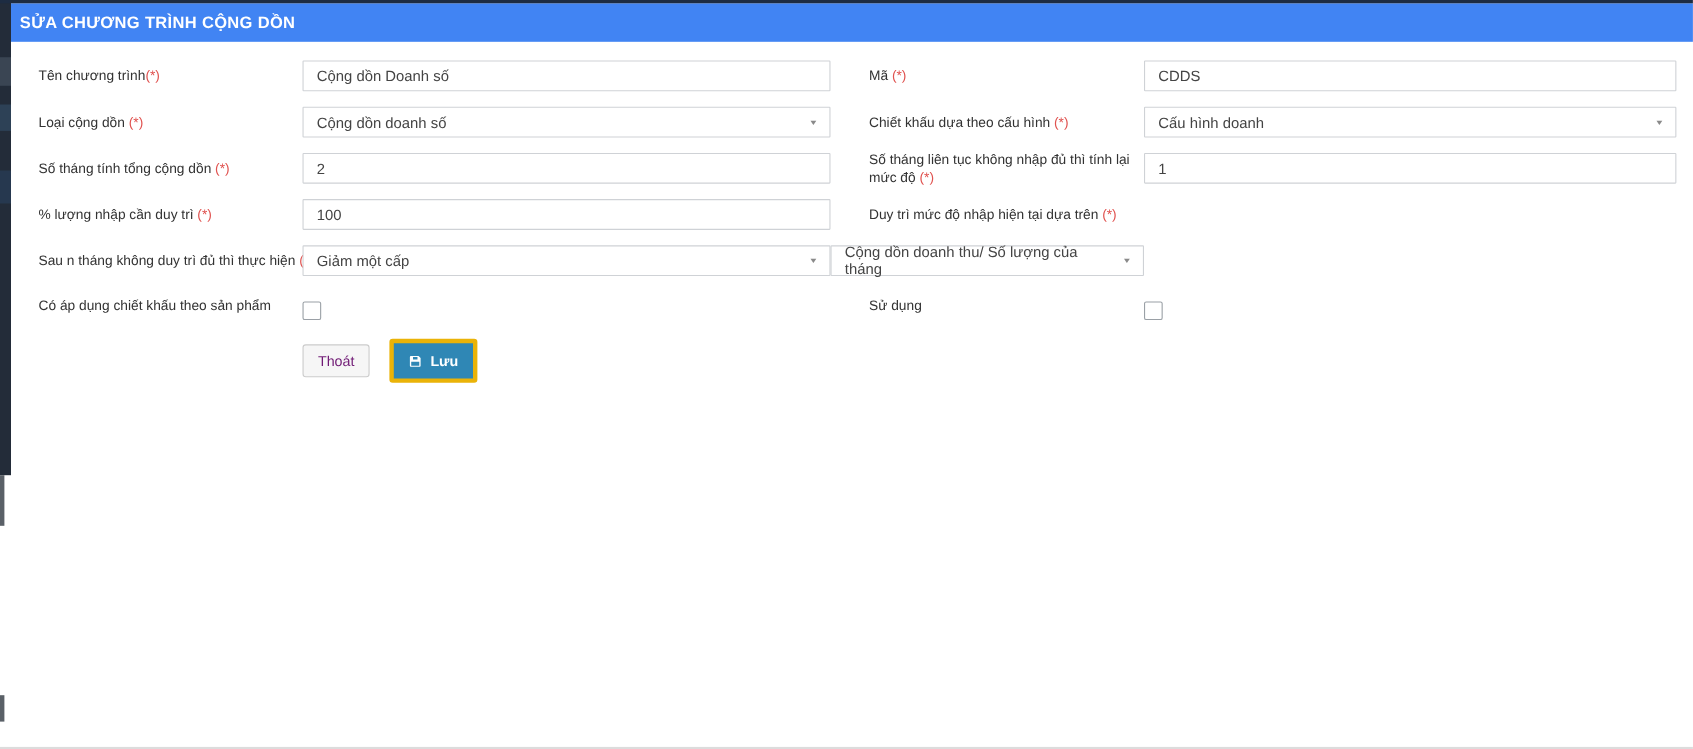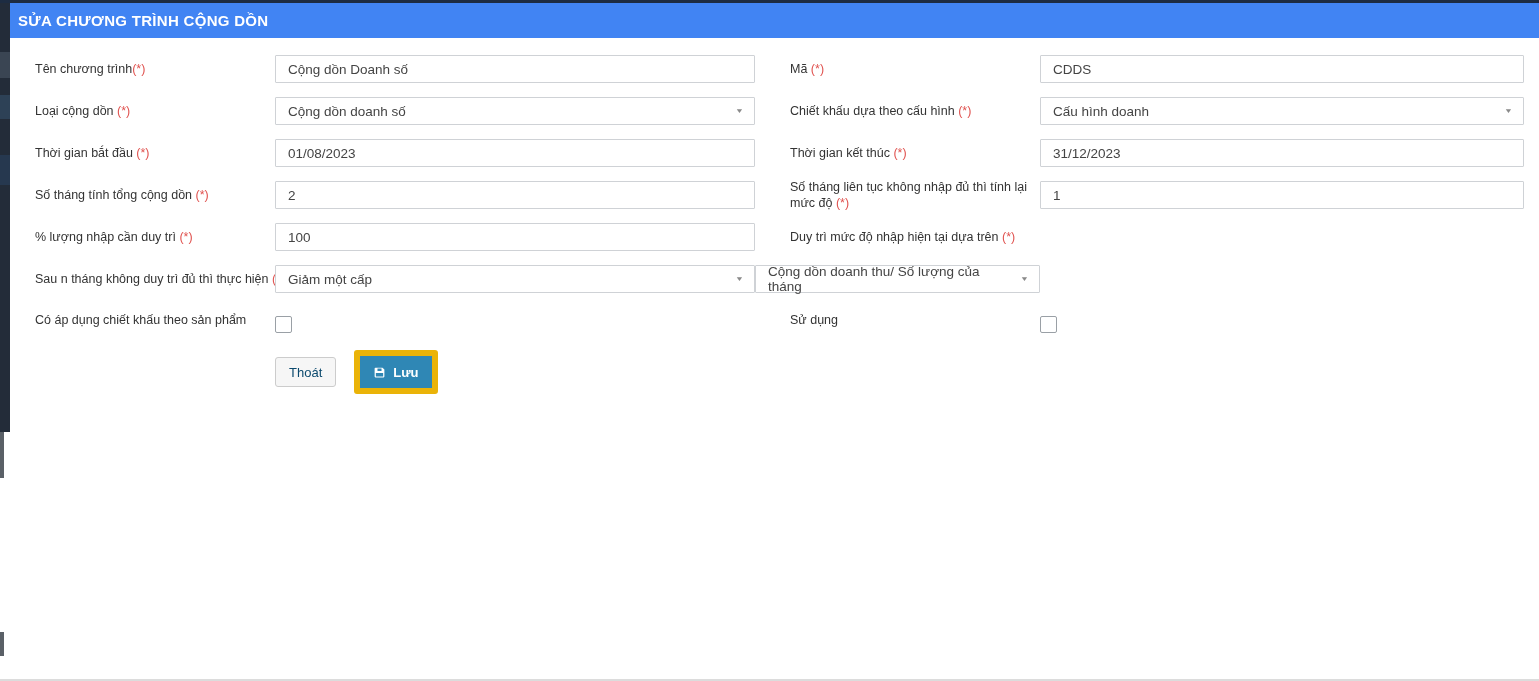--- a/index.html
+++ b/index.html
@@ -42,22 +42,22 @@
   .cb-row.r2 { height:44px; padding-top:12px; }
   .cb { width:17px; height:17px; border:1px solid #9aa0a6; border-radius:2px; background:#fff;
         cursor:pointer; margin-top:6px; justify-self:start; text-align:center; }
   .cb-row.r2 .cb { margin-top:4px; }
   .cb.checked { background:#1e88e5; border-color:#1e88e5; }
   .cb .tick { display:none; }
   .cb.checked .tick { display:block; color:#fff; font-size:12px; font-weight:bold; line-height:16px; }
 
   .buttons { margin-left:240px; margin-top:6px; display:flex; gap:18px; align-items:center; }
   .btn-exit { height:30px; padding:0 13px; background:#f6f6f6; border:1px solid #ccc; border-radius:3px;
-              font-size:13px; color:#0c4a6e; font-family:inherit; cursor:pointer; }
-  .btn-save { height:30px; padding:16px 13px; background:#2f87b5; border:6px solid #eab308; border-radius:3px;
+              font-size:13px; color:#701a75; font-family:inherit; cursor:pointer; }
+  .btn-save { height:30px; padding:16px 13px; background:#2f87b5; border:4px solid #eab308; border-radius:3px;
               font-size:13px; color:#fff; font-weight:bold; display:flex; align-items:center; gap:7px;
               font-family:inherit; cursor:pointer; }
   .btn-save svg { display:block; }
 </style>
 </head>
 <body>
 
 <div class="page">
   <div class="top-edge"></div>
   <div class="left-strip">
@@ -91,26 +91,20 @@
       </div>
       <label class="lbl right"><span>Chiết khấu dựa theo cấu hình</span><span class="req"> (*)</span></label>
       <div>
         <div class="select">
           <span>Cấu hình doanh</span>
           <span class="caret">▼</span>
         </div>
       </div>
     </div>
 
-    <div class="grid-row">
-      <label class="lbl"><span>Thời gian bắt đầu</span><span class="req"> (*)</span></label>
-      <div><input class="txt" value="01/08/2023" style=""></div>
-      <label class="lbl right"><span>Thời gian kết thúc</span><span class="req"> (*)</span></label>
-      <div><input class="txt" value="31/12/2023" style=""></div>
-    </div>
 
     <div class="grid-row">
       <label class="lbl"><span>Số tháng tính tổng cộng dồn</span><span class="req"> (*)</span></label>
       <div><input class="txt" value="2" style=""></div>
       <label class="lbl right"><span>Số tháng liên tục không nhập đủ thì tính lại mức độ</span><span class="req"> (*)</span></label>
       <div><input class="txt" value="1" style=""></div>
     </div>
 
     <div class="grid-row">
       <label class="lbl"><span>% lượng nhập cần duy trì</span><span class="req"> (*)</span></label>

